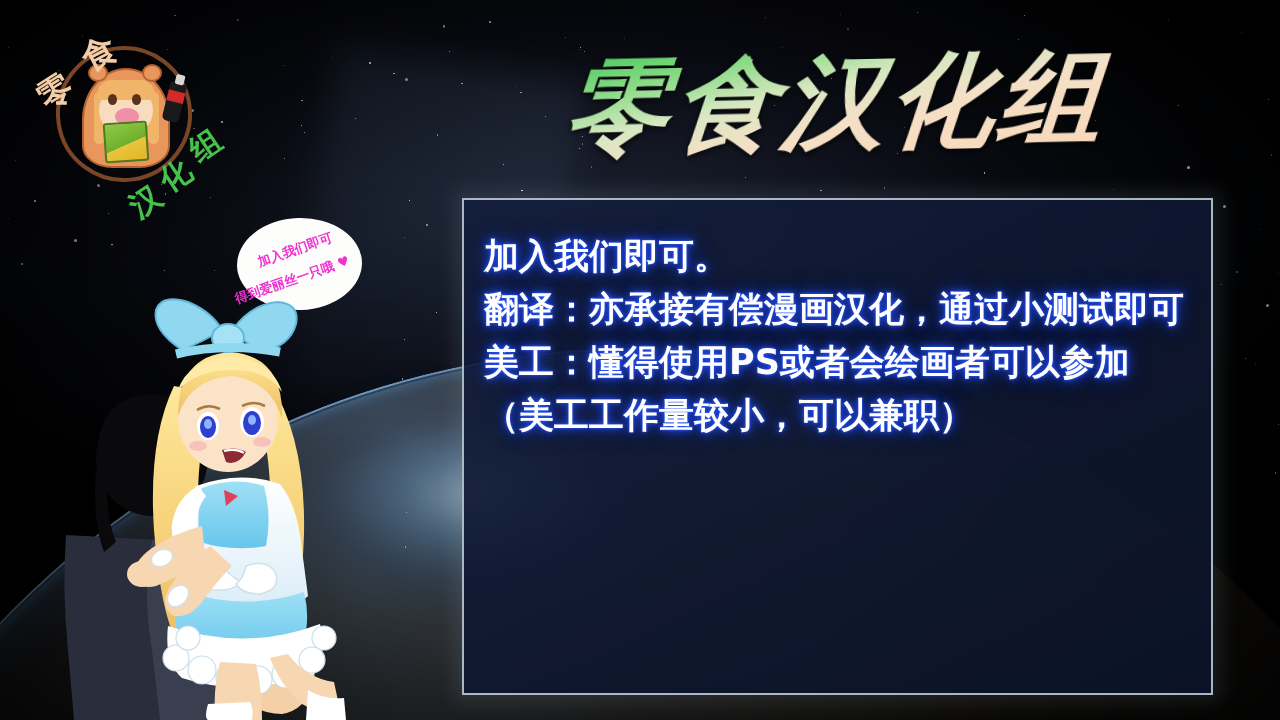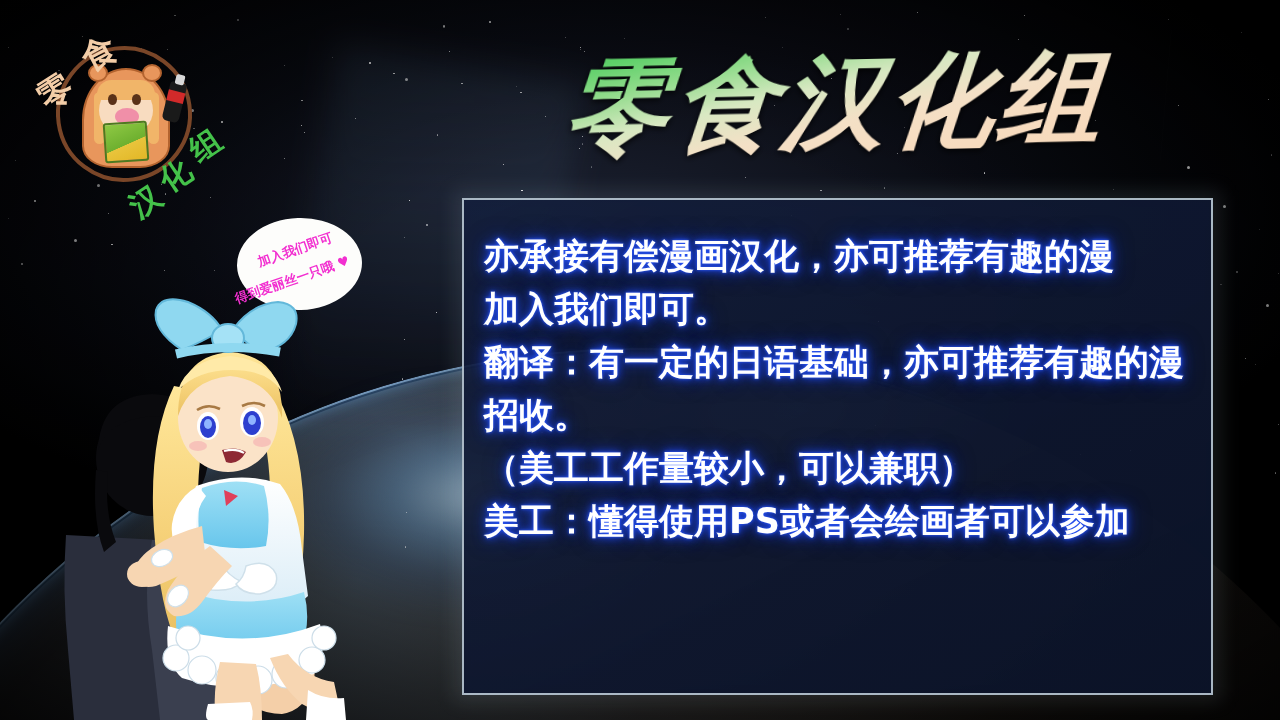--- a/index.html
+++ b/index.html
@@ -674,22 +674,20 @@
       <path d="M126 60 Q96 40 100 20 Q106 4 132 12 Q156 22 166 40 Q146 52 126 60 Z" fill="#8fd8f0" stroke="#63b8da" stroke-width="2"></path>
       <path d="M178 38 Q196 14 222 12 Q244 14 240 34 Q234 56 206 62 Q188 54 178 38 Z" fill="#8fd8f0" stroke="#63b8da" stroke-width="2"></path>
       <ellipse cx="172" cy="48" rx="16" ry="14" fill="#a5e2f6" stroke="#63b8da" stroke-width="2"></ellipse>
       <path d="M120 64 Q170 52 224 62" stroke="#8fd8f0" stroke-width="9" fill="none"></path>
     </svg>
   </div>
 
   <div class="panel-glow"></div>
   <div class="panel">
     <div class="panel-text">
-      <div class="line">亦承接有偿漫画汉化，亦可推荐有趣的漫</div>
       <div class="line">加入我们即可。</div>
-      <div class="line">翻译：有一定的日语基础，亦可推荐有趣的漫</div>
-      <div class="line">招收。</div>
+      <div class="line">翻译：亦承接有偿漫画汉化，通过小测试即可</div>
+      <div class="line">美工：懂得使用PS或者会绘画者可以参加</div>
       <div class="line">（美工工作量较小，可以兼职）</div>
-      <div class="line">美工：懂得使用PS或者会绘画者可以参加</div>
     </div>
   </div>
 
 </div>
 
 </body></html>

